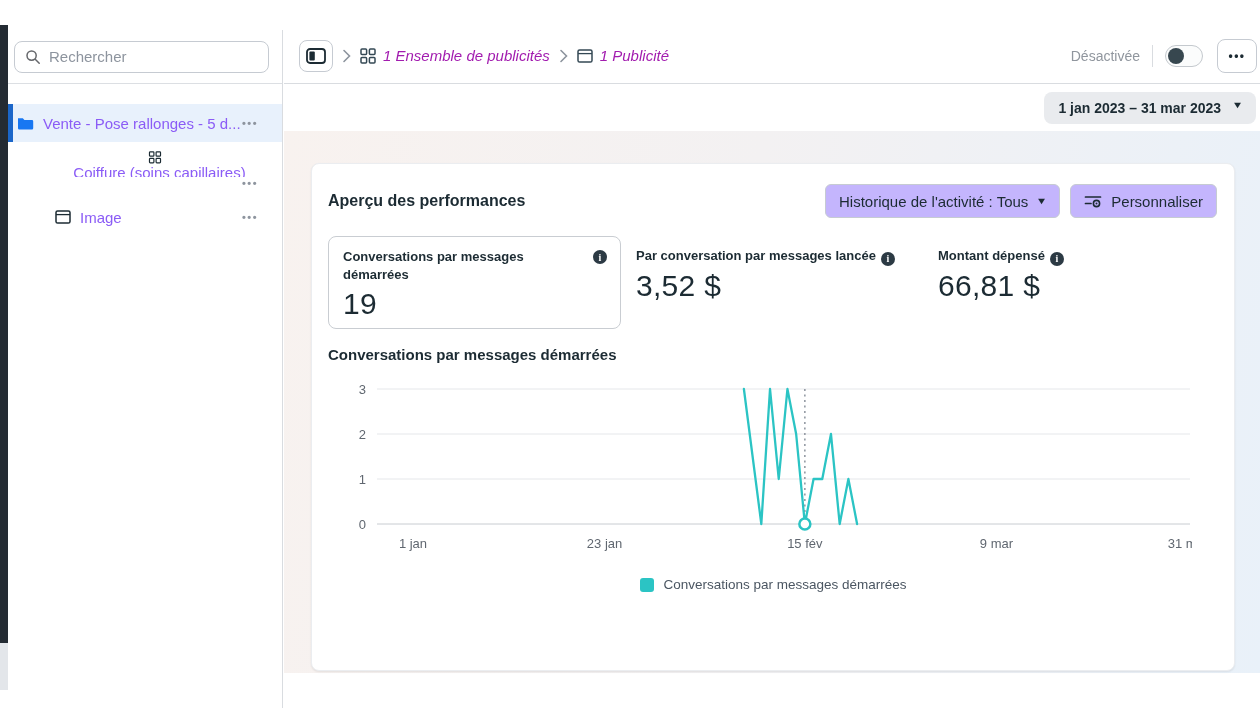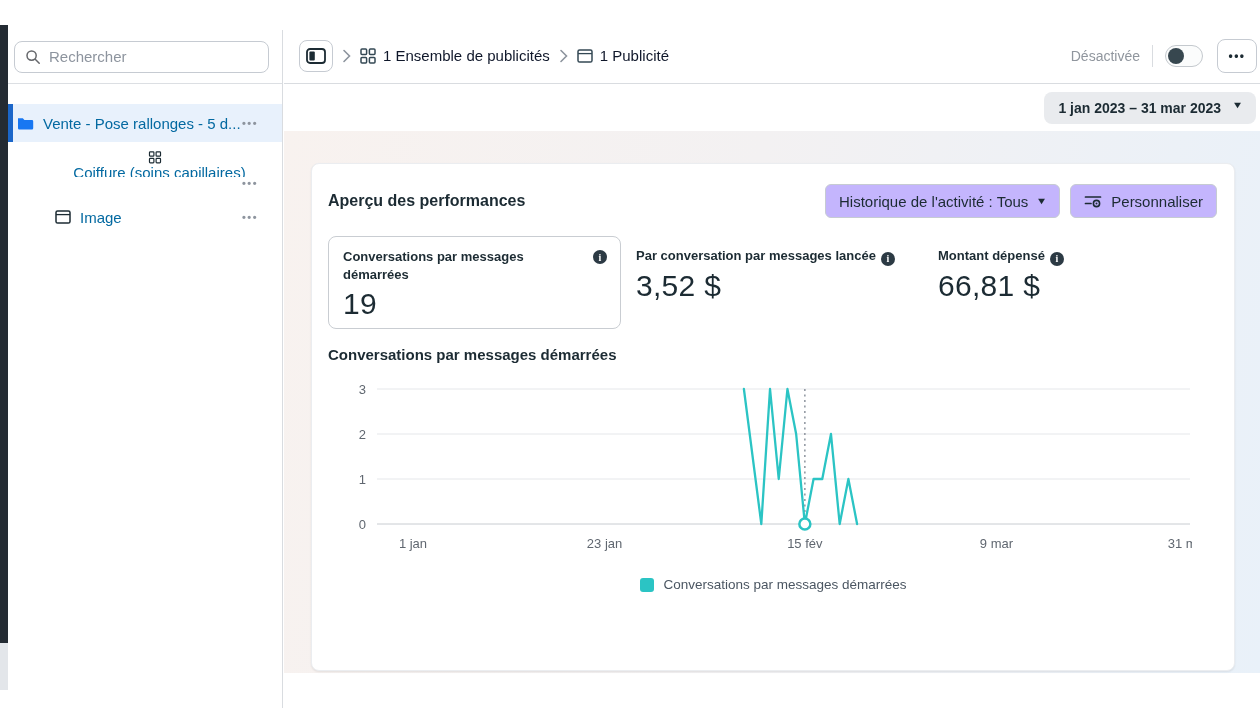--- a/index.html
+++ b/index.html
@@ -17,36 +17,36 @@
   .search-wrap { height:54px; border-bottom:1px solid #dcdfe3; display:flex; align-items:center; padding:0 13px 0 6px; }
   .search-box { flex:1; height:32px; border:1px solid #c6cbd2; border-radius:8px;
     display:flex; align-items:center; padding:0 10px; background:#fff; }
   .search-box input { border:none; outline:none; flex:1; margin-left:8px; font-size:15px;
     color:#1c2b33; font-family:inherit; background:transparent; }
   .search-box input::placeholder { color:#8d949e; }
   .tree { margin-top:20px; }
   .tree-row { position:relative; height:38px; display:flex; align-items:center; margin-bottom:9px;
     padding-left:9px; cursor:pointer; }
   .tree-row.sel { background:#e8f1fc; border-left:5px solid #1b66c9; padding-left:4px; }
-  .tree-row .lbl { margin-left:9px; font-size:15px; color:#0369a1; white-space:nowrap; overflow:hidden; }
+  .tree-row .lbl { margin-left:9px; font-size:15px; color:#8b5cf6; white-space:nowrap; overflow:hidden; }
   .tree-row .dots { margin-left:auto; margin-right:24px; color:#8d949e; font-size:11px; letter-spacing:1.5px; font-weight:bold; }
   .ind1 { padding-left:20px;flex-direction:column; } .ind2 { padding-left:47px; }
 
   
   .main { position:absolute; left:284px; top:0; width:976px; height:708px; background:#fff; }
   .hdr { height:84px; border-bottom:1px solid #d9dce0; display:flex; align-items:center;
     padding:28px 3px 0 15px; }
   .icon-btn { width:34px; height:32px; border:1px solid #c6cbd2; border-radius:8px; background:#fff;
     display:flex; align-items:center; justify-content:center; cursor:pointer; flex:none; }
   .crumb-chip { margin-left:13px; display:flex; align-items:center; gap:7px; background:#d4e6fb;
     border-radius:4px; padding:5px 10px; cursor:pointer; flex:none; }
   .crumb-chip span { color:#1a6bd1; font-size:15px; font-weight:500; white-space:nowrap; }
   .crumb-sep { margin:0 9px; flex:none; display:flex; }
   .crumb { display:flex; align-items:center; gap:7px; cursor:pointer; flex:none; }
-  .crumb span { color:#0f172a; font-size:15px; white-space:nowrap; }
+  .crumb span { color:#a21caf; font-size:15px; white-space:nowrap;font-style:italic; }
   .status { margin-left:auto; color:#90969e; font-size:14px; white-space:nowrap; }
   .vdiv { width:1px; height:22px; background:#d9dce0; margin:0 12px; flex:none; }
   .toggle { width:38px; height:22px; border:1px solid #c4c9ce; border-radius:11px; background:#fbfcfc;
     position:relative; cursor:pointer; flex:none; }
   .toggle .knob { position:absolute; left:2px; top:2px; width:16px; height:16px; border-radius:50%; background:#37474f; }
   .more-btn { margin-left:14px; width:40px; height:34px; border:1px solid #c6cbd2; border-radius:8px;
     background:#fff; display:flex; align-items:center; justify-content:center; cursor:pointer;
     color:#1c2b33; font-size:12px; letter-spacing:1.5px; font-weight:bold; flex:none; }
 
   .date-row { height:47px; display:flex; align-items:center; justify-content:flex-end; padding-right:4px; background:#fff; }

